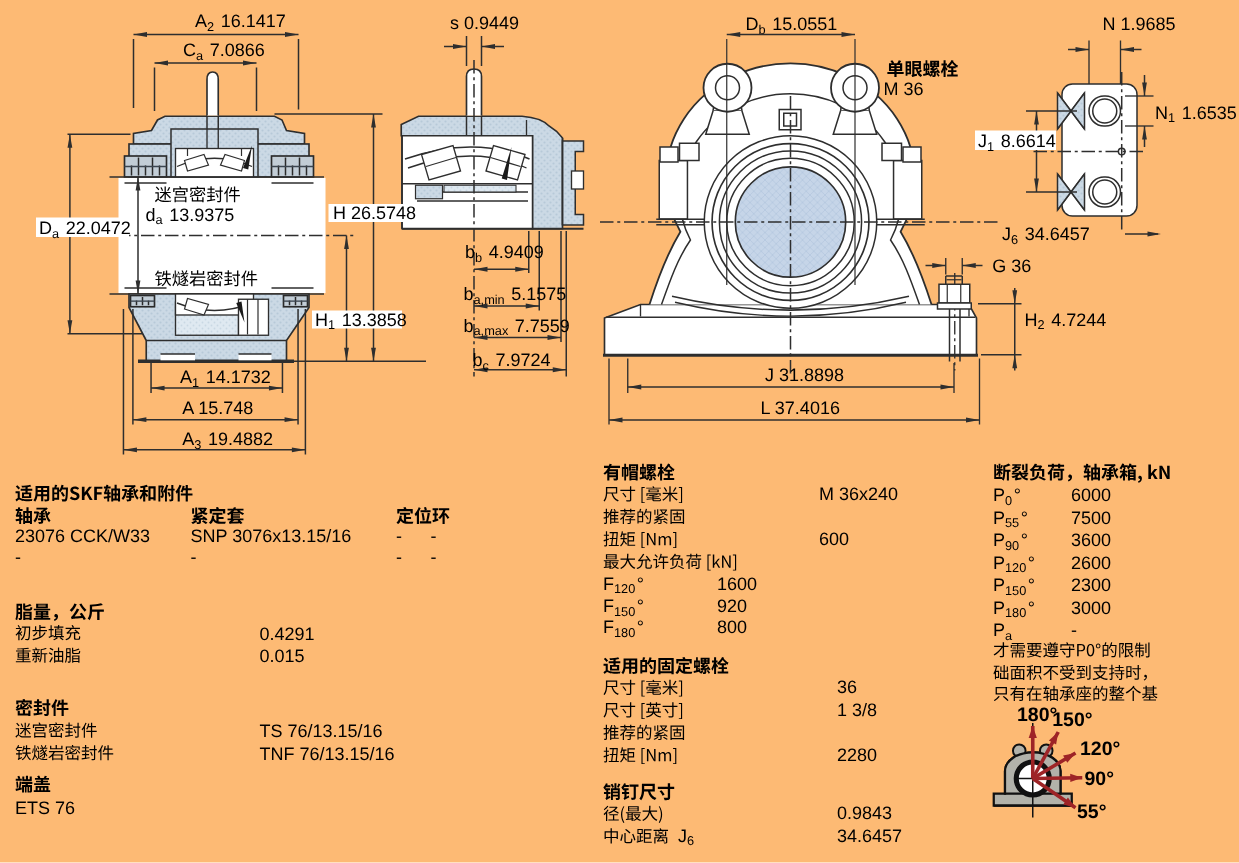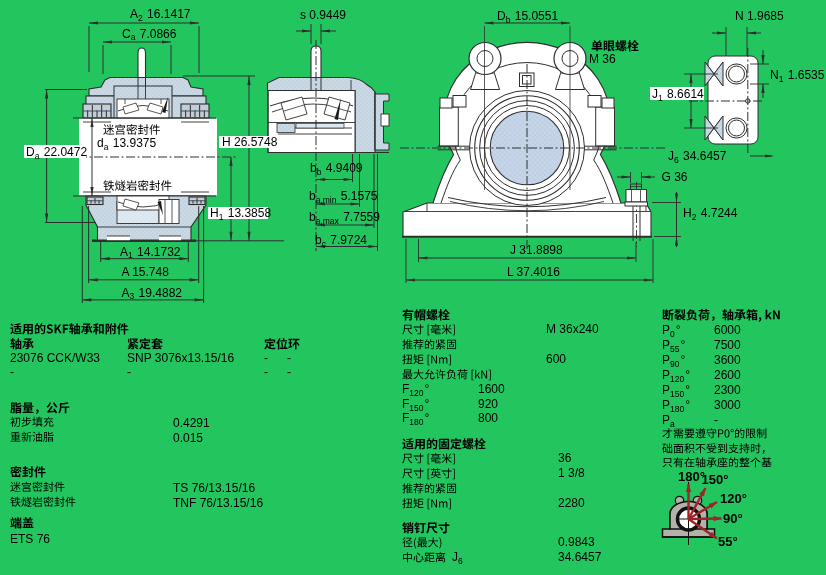--- a/index.html
+++ b/index.html
@@ -1,14 +1,14 @@
 <!DOCTYPE html>
 <html><head><meta charset="utf-8"><style>
 html,body{margin:0;padding:0;background:#fff}
-#pg{position:relative;width:826px;height:575px;background:#22c55e;overflow:hidden}
+#pg{position:relative;width:826px;height:575px;background:#fdba74;overflow:hidden}
 </style></head><body>
 <div id="pg">
 <svg width="826" height="575" viewBox="0 0 826 575">
 <defs>
 <pattern id="h1" width="4" height="4" patternUnits="userSpaceOnUse">
           <rect width="4" height="4" fill="#cbd9e5"></rect>
           <circle cx="1" cy="1" r="0.7" fill="#b7c9d8"></circle>
           <circle cx="3" cy="3" r="0.7" fill="#b7c9d8"></circle>
         </pattern>
 <pattern id="h2" width="4" height="4" patternUnits="userSpaceOnUse">

